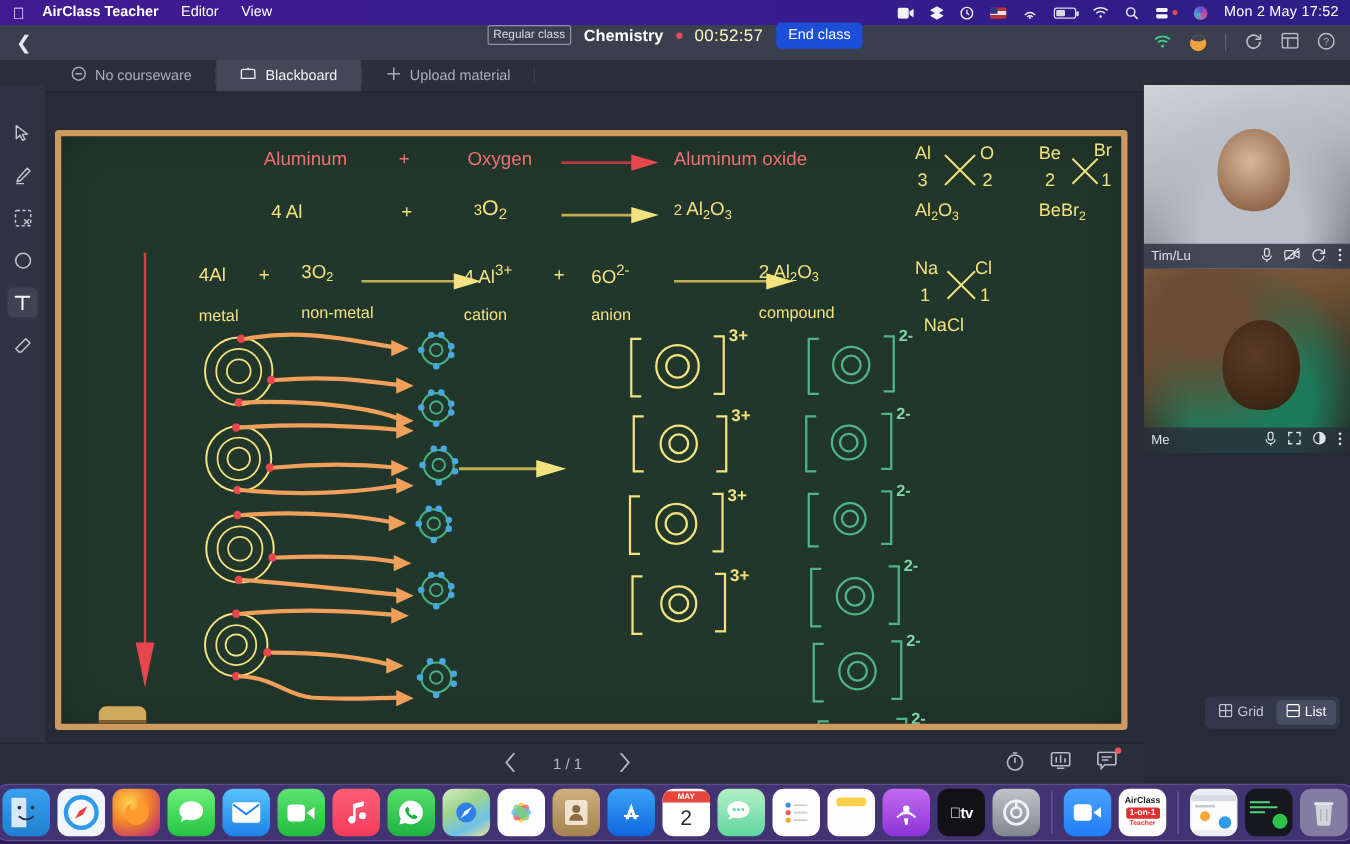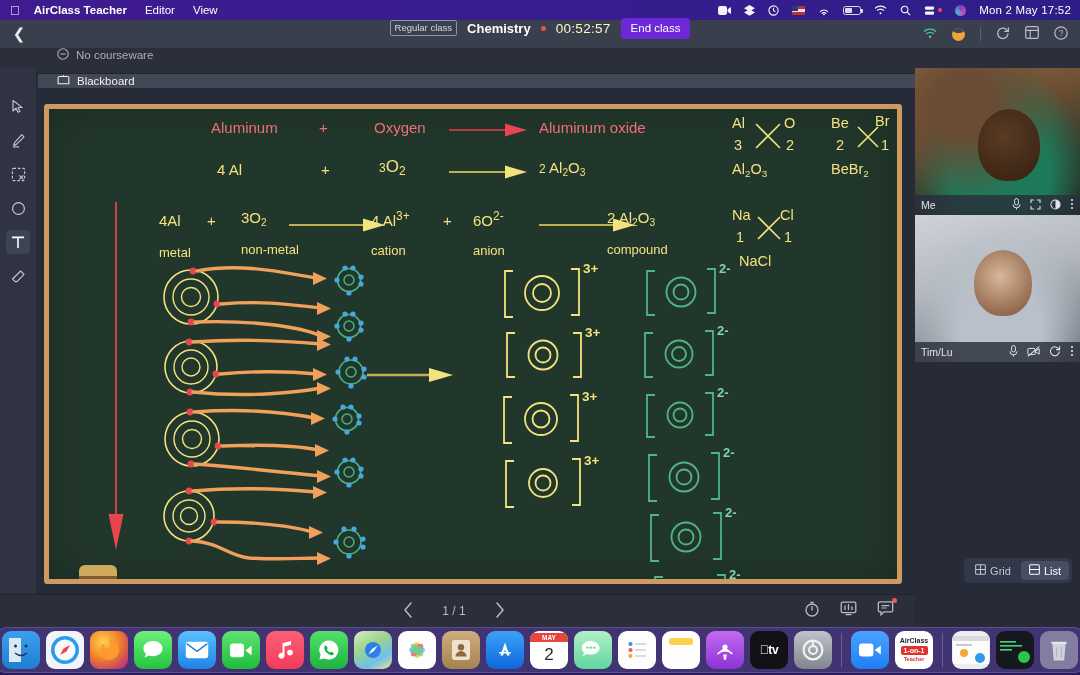--- a/index.html
+++ b/index.html
@@ -42,31 +42,31 @@
   }
   .backbtn { width: 38px; height: 28px; display: flex; align-items: center; justify-content: center;
     color: #e8e9ee; font-size: 15px; }
   .classinfo { position: absolute; left: 0; right: 0; top: 0; height: 16px;
     display: flex; align-items: center; justify-content: center; gap: 10px; }
   .badge-reg { border: 1px solid #8d93a4; border-radius: 2px; color: #d6d9e2;
     font-size: 9.5px; padding: 1px 4px 2px; }
   .subject { color: #ffffff; font-size: 13px; font-weight: bold; }
   .reddot { width: 5px; height: 5px; border-radius: 50%; background: #ef4b5e; }
   .timer { color: #fef9c3; font-size: 13.5px; letter-spacing: .3px; }
-  .endclass { background: #6d28d9; color: #fff; font-size: 11.5px;
+  .endclass { background: #1d4ed8; color: #fff; font-size: 11.5px;
     border: none; border-radius: 4px; padding: 4px 10px 5px; }
   .headright { margin-left: auto; display: flex; align-items: center; gap: 15px; padding-right: 12px; color: #b9bdc9; font-size: 13px; }
   .wifi-g { color: #3ecf8e; }
   .orb { width: 13px; height: 13px; border-radius: 50%; background: #f0a33c; position: relative; overflow: hidden;}
   .orb::after{content:'';position:absolute;left:0;right:0;top:0;height:5px;background:#3f4450;border-radius:0 0 7px 7px;}
   .vsep { width:1px; height:14px; background:#5c6170; }
 
   
   .tabsrow { height: 26px; background: #2b2f3c; display: flex; align-items: stretch;
-     padding-left: 38px; border-bottom: 1px solid #21242f; flex-direction: column; }
+     padding-left: 38px; border-bottom: 1px solid #21242f; }
   .tab { display: flex; align-items: center; gap: 7px; padding: 0 19px;
      color: #a9aeba; font-size: 11.5px; }
   .tab.active { background: #434857; color: #f0f1f5; }
   .tabdiv { width: 1px; background: #3a3e4b; margin: 6px 0; }
 
   
   .rail { position: absolute; left: 0; top: 48px; width: 36px; bottom: 33px;
     background: #2f3342; display: flex; flex-direction: column; align-items: center;
     padding-top: 26px; gap: 10px; }
   .tool { width: 24px; height: 24px; border-radius: 4px; display: flex;
@@ -264,20 +264,28 @@
       <div class="tab active">
         <span>
           <svg width="13" height="12" viewBox="0 0 14 12">
               <path d="M1.2 3.4 C1.2 2.6 2 2.2 3 2.2 H11 C12 2.2 12.8 2.6 12.8 3.4 V10 H1.2Z" fill="none" stroke="#f0f1f5" stroke-width="1.15"></path>
               <path d="M7 2.2 V.8" stroke="#f0f1f5" stroke-width="1.15"></path>
             </svg>
         </span>
         <span>Blackboard</span>
       </div>
       <div class="tabdiv"></div>
+      <div class="tab">
+        <span>
+          <svg width="12" height="12" viewBox="0 0 12 12">
+              <path d="M6 1v10M1 6h10" stroke="#a9aeba" stroke-width="1.2"></path>
+            </svg>
+        </span>
+        <span>Upload material</span>
+      </div>
       <div class="tabdiv"></div>
     </div>
 
     <div class="rail">
       <div class="tool">
         <svg width="14" height="15" viewBox="0 0 14 15">
             <path d="M2 1.5 L2 12 L5 9.2 L7 13.3 L8.9 12.4 L7 8.5 L11 8.4Z" fill="none" stroke="currentColor" stroke-width="1.15" stroke-linejoin="round"></path>
           </svg>
       </div>
       <div class="tool">
@@ -663,54 +671,20 @@
           <svg width="17" height="15" viewBox="0 0 17 15">
               <path d="M1.3 2.2 a1.4 1.4 0 0 1 1.4-1.4 h11.6 a1.4 1.4 0 0 1 1.4 1.4 v7.2 a1.4 1.4 0 0 1-1.4 1.4 h-7.4 L4 13.8 v-3 h-1.3 a1.4 1.4 0 0 1-1.4-1.4 z" fill="none" stroke="#b6bac6" stroke-width="1.3"></path>
               <path d="M4.4 4.6 h8 M4.4 7 h5.4" stroke="#b6bac6" stroke-width="1.2"></path>
             </svg>
           <span class="notifdot"></span>
         </span>
       </div>
     </div>
 
     <div class="vpanel">
-      <div class="vtile">
-        <div class="cam cam1"></div>
-        <div class="vbar">
-          <span>Me</span>
-          <span class="vicons">
-            <span>
-              <svg width="9" height="12" viewBox="0 0 9 12">
-                  <rect x="2.6" y=".6" width="3.8" height="6.4" rx="1.9" fill="none" stroke="#dfe2ea" stroke-width="1"></rect>
-                  <path d="M1 6.4a3.5 3.5 0 0 0 7 0" fill="none" stroke="#dfe2ea" stroke-width="1"></path>
-                  <path d="M4.5 9.9v1.6" stroke="#dfe2ea" stroke-width="1"></path>
-                </svg>
-            </span>
-            <span>
-              <svg width="11" height="11" viewBox="0 0 11 11">
-                  <path d="M1 3.6V1h2.6M7.4 1H10v2.6M10 7.4V10H7.4M3.6 10H1V7.4" fill="none" stroke="#dfe2ea" stroke-width="1.1" stroke-linecap="round"></path>
-                </svg>
-            </span>
-            <span>
-              <svg width="11" height="11" viewBox="0 0 12 12">
-                  <circle cx="6" cy="6" r="5" fill="none" stroke="#dfe2ea" stroke-width="1.1"></circle>
-                  <path d="M6 1 a5 5 0 0 1 0 10z" fill="#dfe2ea"></path>
-                </svg>
-            </span>
-            <span>
-              <svg width="4" height="12" viewBox="0 0 4 12">
-                  <circle cx="2" cy="2" r="1.1" fill="#dfe2ea"></circle>
-                  <circle cx="2" cy="6" r="1.1" fill="#dfe2ea"></circle>
-                  <circle cx="2" cy="10" r="1.1" fill="#dfe2ea"></circle>
-                </svg>
-            </span>
-          </span>
-        </div>
-      </div>
-
       <div class="vtile">
         <div class="cam cam2"></div>
         <div class="vbar">
           <span>Tim/Lu</span>
           <span class="vicons">
             <span>
               <svg width="9" height="12" viewBox="0 0 9 12">
                   <rect x="2.6" y=".6" width="3.8" height="6.4" rx="1.9" fill="none" stroke="#dfe2ea" stroke-width="1"></rect>
                   <path d="M1 6.4a3.5 3.5 0 0 0 7 0" fill="none" stroke="#dfe2ea" stroke-width="1"></path>
                   <path d="M4.5 9.9v1.6" stroke="#dfe2ea" stroke-width="1"></path>
@@ -733,20 +707,54 @@
               <svg width="4" height="12" viewBox="0 0 4 12">
                   <circle cx="2" cy="2" r="1.1" fill="#dfe2ea"></circle>
                   <circle cx="2" cy="6" r="1.1" fill="#dfe2ea"></circle>
                   <circle cx="2" cy="10" r="1.1" fill="#dfe2ea"></circle>
                 </svg>
             </span>
           </span>
         </div>
       </div>
 
+      <div class="vtile">
+        <div class="cam cam1"></div>
+        <div class="vbar">
+          <span>Me</span>
+          <span class="vicons">
+            <span>
+              <svg width="9" height="12" viewBox="0 0 9 12">
+                  <rect x="2.6" y=".6" width="3.8" height="6.4" rx="1.9" fill="none" stroke="#dfe2ea" stroke-width="1"></rect>
+                  <path d="M1 6.4a3.5 3.5 0 0 0 7 0" fill="none" stroke="#dfe2ea" stroke-width="1"></path>
+                  <path d="M4.5 9.9v1.6" stroke="#dfe2ea" stroke-width="1"></path>
+                </svg>
+            </span>
+            <span>
+              <svg width="11" height="11" viewBox="0 0 11 11">
+                  <path d="M1 3.6V1h2.6M7.4 1H10v2.6M10 7.4V10H7.4M3.6 10H1V7.4" fill="none" stroke="#dfe2ea" stroke-width="1.1" stroke-linecap="round"></path>
+                </svg>
+            </span>
+            <span>
+              <svg width="11" height="11" viewBox="0 0 12 12">
+                  <circle cx="6" cy="6" r="5" fill="none" stroke="#dfe2ea" stroke-width="1.1"></circle>
+                  <path d="M6 1 a5 5 0 0 1 0 10z" fill="#dfe2ea"></path>
+                </svg>
+            </span>
+            <span>
+              <svg width="4" height="12" viewBox="0 0 4 12">
+                  <circle cx="2" cy="2" r="1.1" fill="#dfe2ea"></circle>
+                  <circle cx="2" cy="6" r="1.1" fill="#dfe2ea"></circle>
+                  <circle cx="2" cy="10" r="1.1" fill="#dfe2ea"></circle>
+                </svg>
+            </span>
+          </span>
+        </div>
+      </div>
+
       <div class="viewtoggle">
         <span class="vtbtn">
           <span>
             <svg width="11" height="11" viewBox="0 0 12 12">
                 <rect x=".7" y=".7" width="10.6" height="10.6" rx="1.2" fill="none" stroke="currentColor" stroke-width="1.1"></rect>
                 <path d="M6 .7V11.3M.7 6H11.3" stroke="currentColor" stroke-width="1.1"></path>
               </svg>
           </span>
           <span>Grid</span>
         </span>

